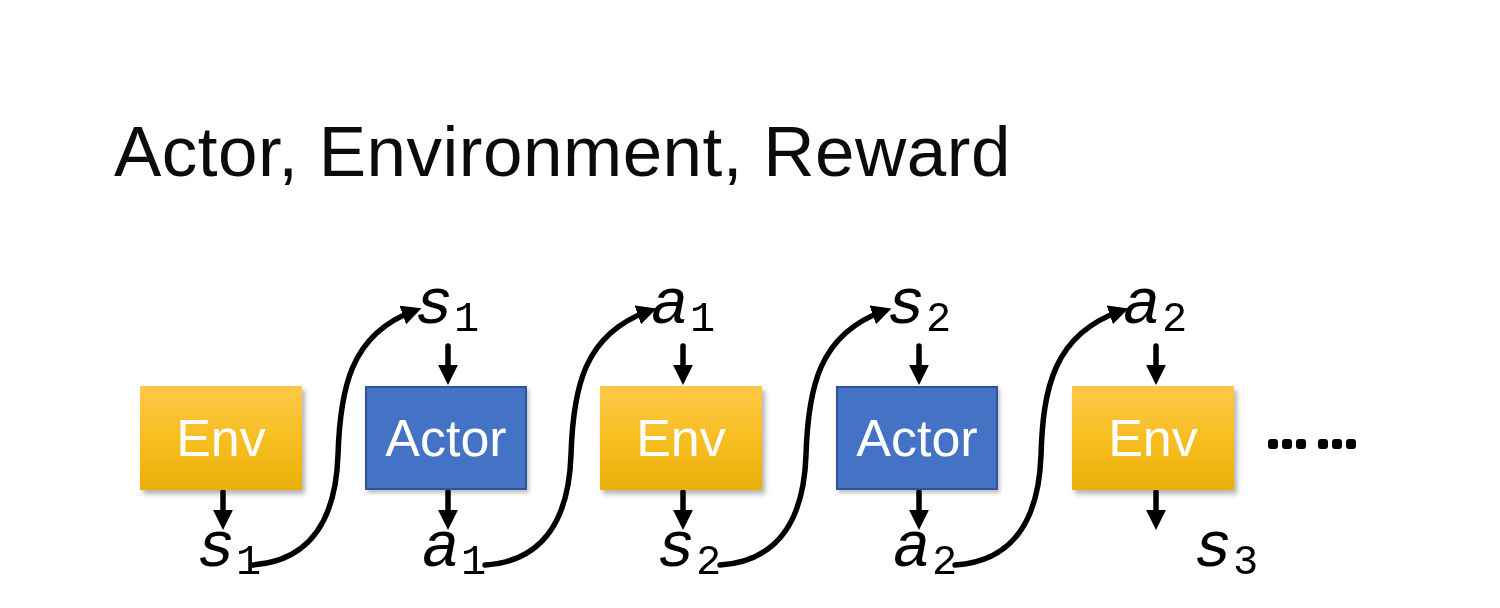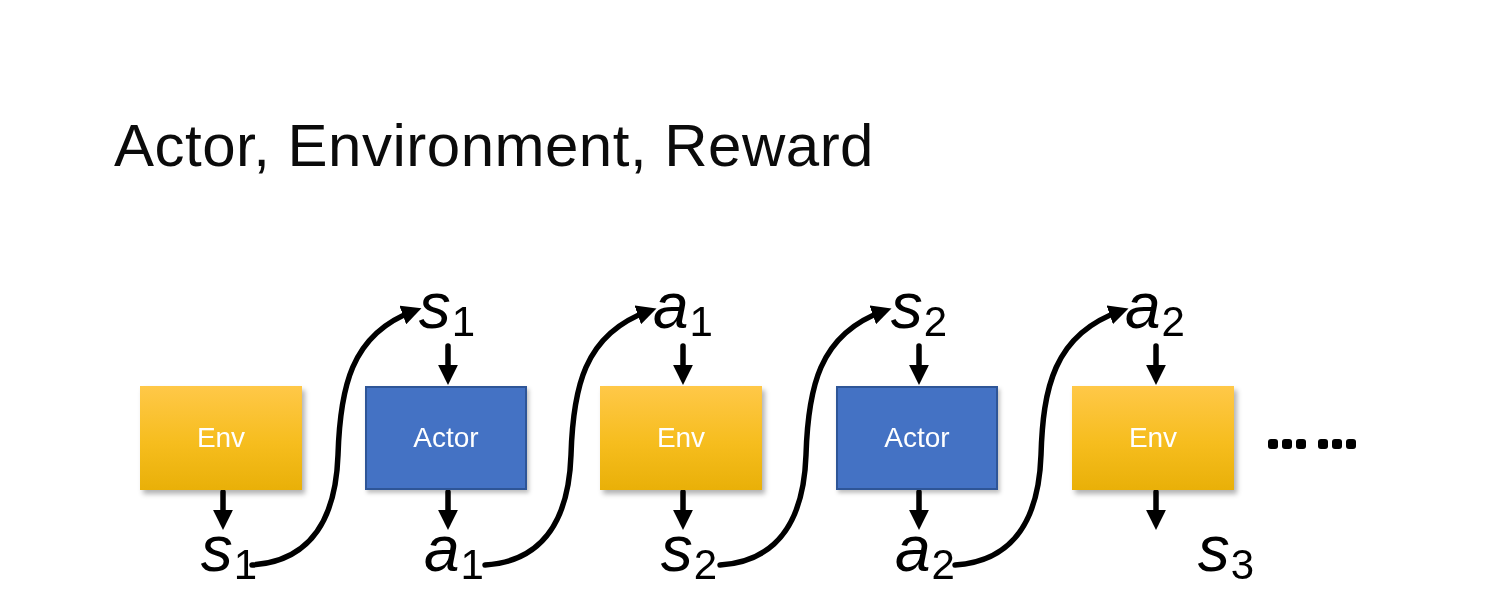--- a/index.html
+++ b/index.html
@@ -3,40 +3,40 @@
 <meta charset="utf-8">
 <style>
   html,body{margin:0;padding:0;background:#ffffff;}
   .slide{
     position:relative;width:1500px;height:608px;background:#fff;overflow:hidden;
     font-family:"Liberation Sans",sans-serif;
   }
   .title{
     position:absolute;left:114px;top:116px;
     font-family:"Liberation Sans",sans-serif;
-    font-size:60px;font-weight:300;letter-spacing:.5px;line-height:1;
+    font-size:71px;font-weight:300;letter-spacing:.5px;line-height:1;
     color:var(--title-text,#0b0b0b);white-space:nowrap;
   }
   .box{
     position:absolute;top:386px;width:162px;height:104px;box-sizing:border-box;
     display:flex;align-items:center;justify-content:center;
-    color:var(--text-on-box,#ffffff);font-size:28px;font-weight:300;line-height:1;
+    color:var(--text-on-box,#ffffff);font-size:52px;font-weight:300;line-height:1;
   }
   .box.env{
     background:linear-gradient(180deg,var(--env-gradient-top,#FFC848) 0%,#F6BD1E 55%,var(--env-gradient-bottom,#E9B008) 100%);
     box-shadow:3px 4px 5px rgba(0,0,0,.30);
   }
   .box.actor{
     background:var(--actor-fill,#4472C4);
     border:2.5px solid var(--actor-border,#2E5597);
     box-shadow:2px 3px 4px rgba(0,0,0,.25);
   }
   .mlabel{
     position:absolute;transform:translateX(-50%);
-    font-family:Liberation Sans, sans-serif;font-style:italic;
+    font-family:Liberation Mono, monospace;font-style:italic;
     font-size:64px;line-height:1;color:#000;white-space:nowrap;
   }
   .mlabel .sub{font-size:42px;font-style:normal;vertical-align:-0.18em;margin-left:1px;}
   .mlabel.top{top:274px;}
   .mlabel.bottom{top:517px;}
   svg.arrows{position:absolute;left:0;top:0;pointer-events:none;}
   .stroke{stroke:var(--arrow,#000);stroke-width:5.5;fill:none;stroke-linecap:round;}
   .dots{position:absolute;left:1268px;top:439px;display:flex;align-items:center;}
   .dots .dot{display:block;width:10px;height:10px;border-radius:3px;background:var(--arrow,#000);margin-right:4px;}
   .dots .dot.g{margin-left:8px;}

